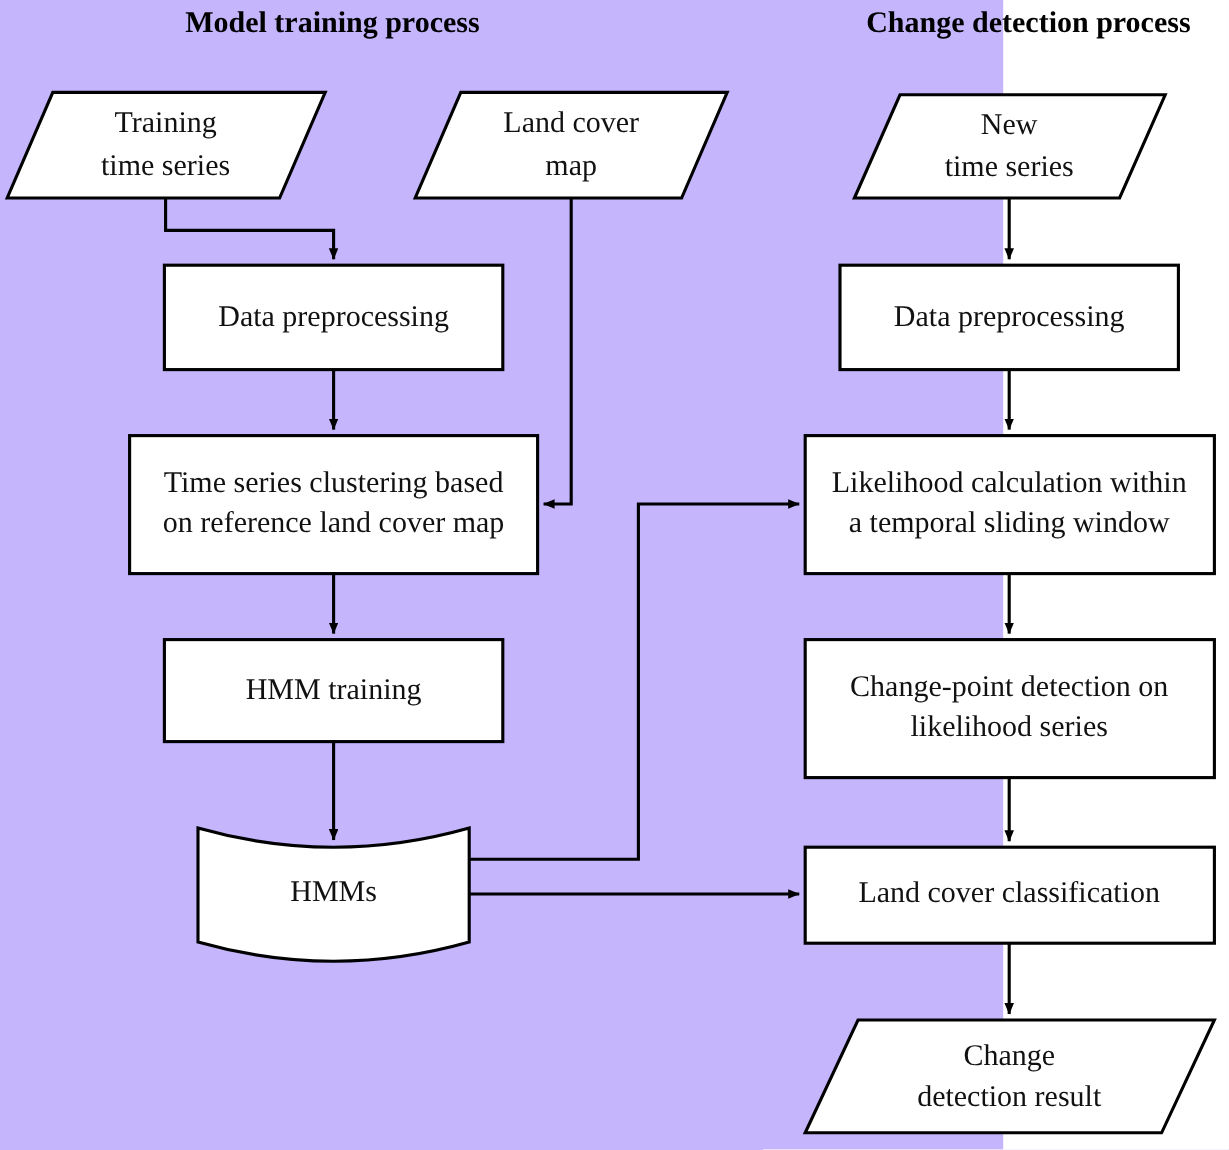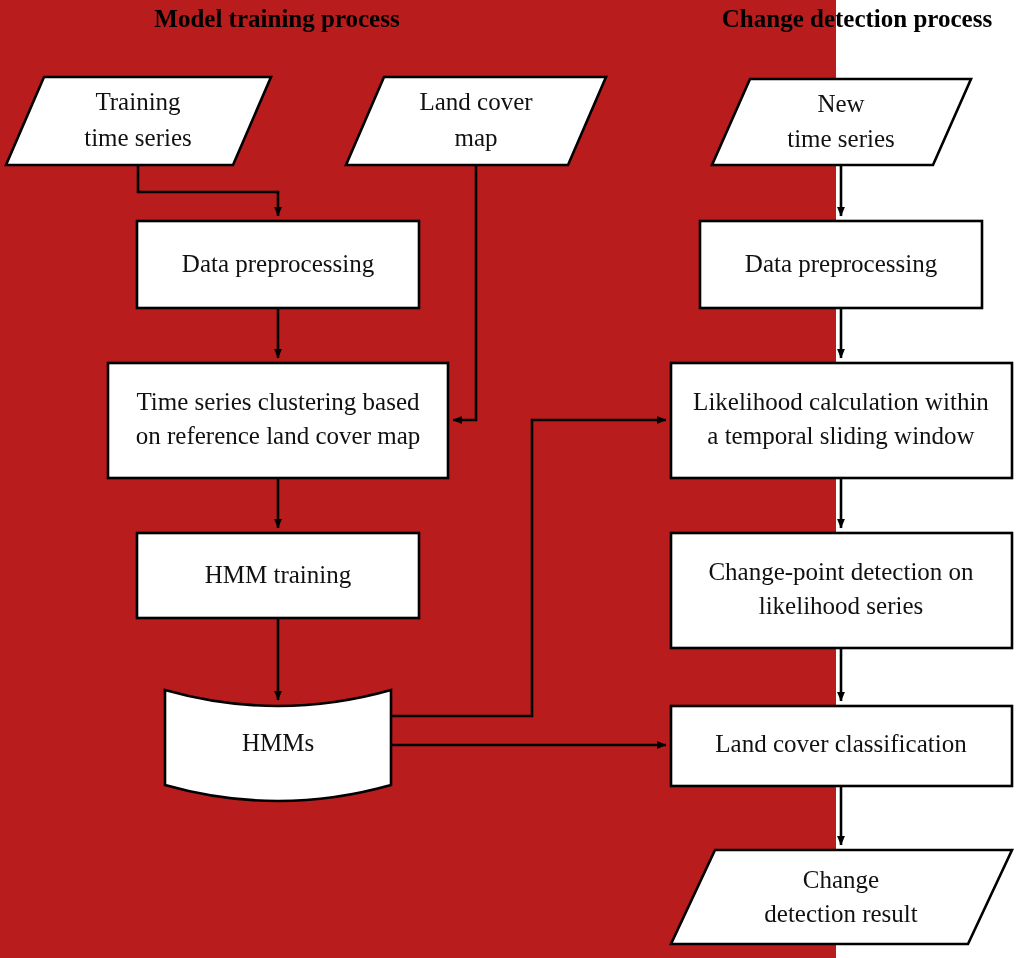--- a/index.html
+++ b/index.html
@@ -4,21 +4,21 @@
 <style>
   html, body {
     margin: 0;
     padding: 0;
     background: #ffffff;
   }
   #canvas {
     position: relative;
     width: 836px;
     height: 958px;
-    background: #b91c1c;
+    background: #c4b5fd;
     font-family: "Liberation Serif", "DejaVu Serif", serif;
   }
   svg.flow {
     position: absolute;
     top: 0;
     left: 0;
     width: 1024px;
     height: 958px;
     overflow: visible;
   }

